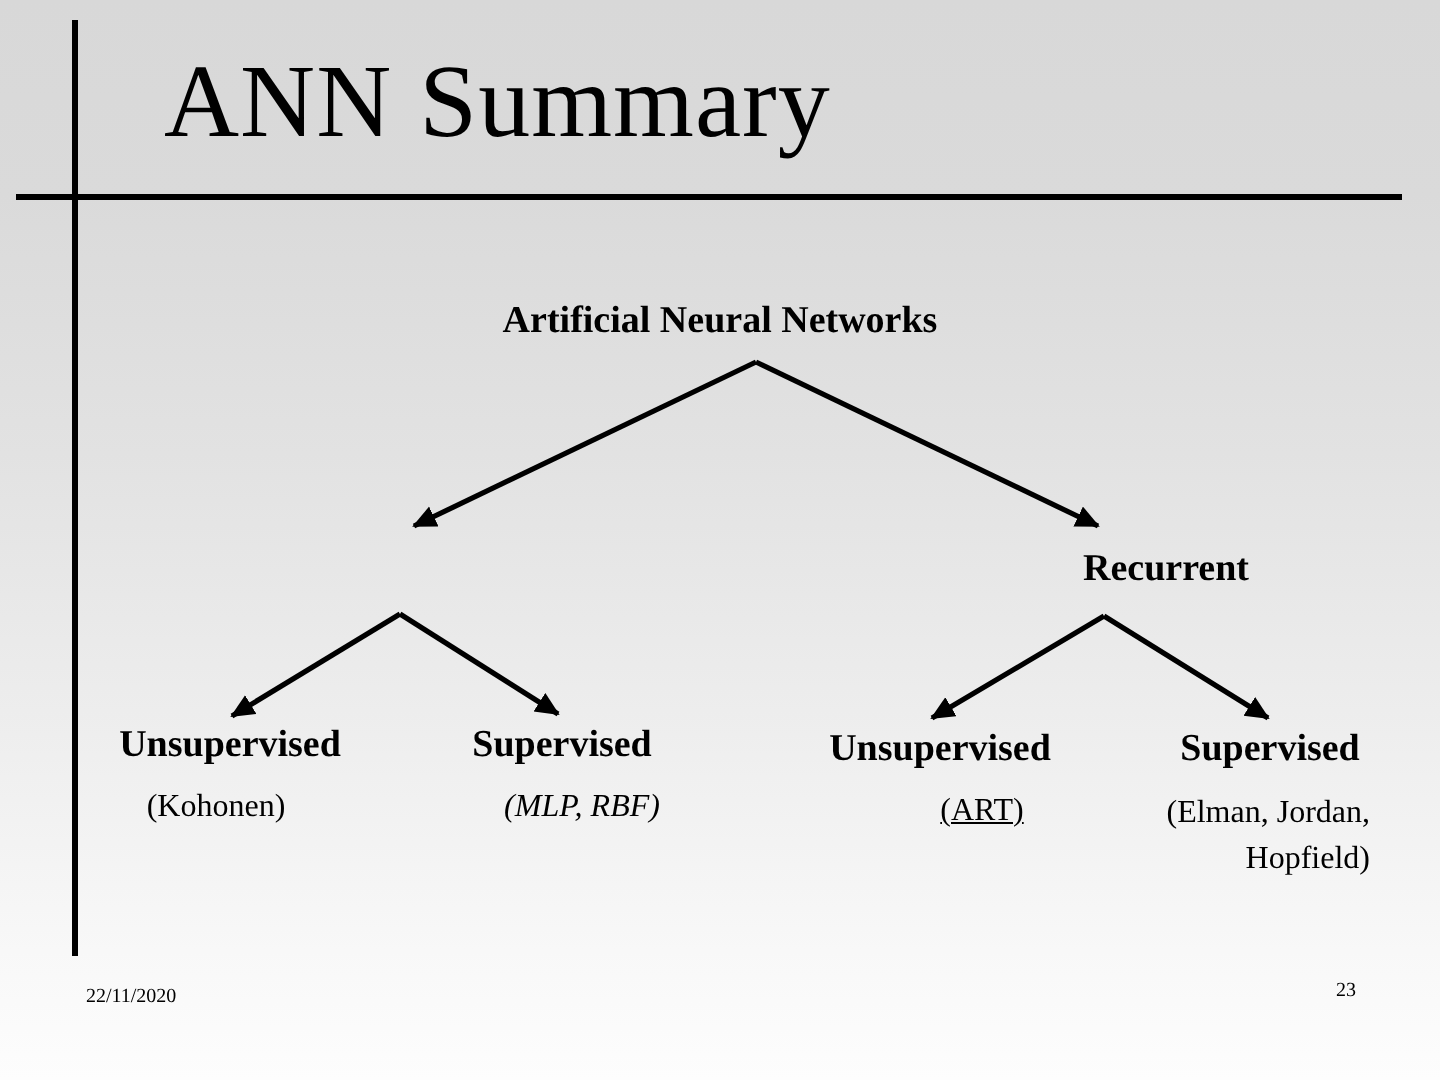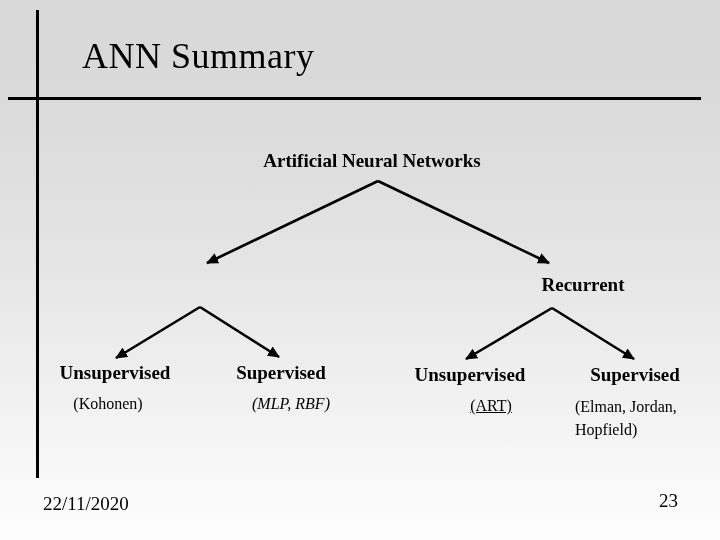--- a/index.html
+++ b/index.html
@@ -25,22 +25,22 @@
     background: var(--line, #000);
   }
   .hline {
     position: absolute;
     left: 8px; top: 97px;
     width: 693px; height: 3px;
     background: var(--line, #000);
   }
   .title {
     position: absolute;
-    left: 82px; top: 36px;
-    font-size: 36px;
+    left: 82px; top: 22px;
+    font-size: 52px;
     line-height: 1.15;
     letter-spacing: 0.5px;
     white-space: nowrap;
   }
   .node {
     position: absolute;
     font-weight: bold;
     font-size: 19px;
     line-height: 1.2;
     white-space: nowrap;
@@ -49,33 +49,33 @@
   .detail {
     position: absolute;
     font-size: 16px;
     line-height: 1.2;
     white-space: nowrap;
     transform: translateX(-50%);
   }
   .detail.wrap {
     transform: none;
     white-space: normal;
-    text-align: left;
+    text-align: right;
     width: 110px;
     line-height: 1.45;
   }
   .arrows {
     position: absolute;
     left: 0; top: 0;
     width: 720px; height: 540px;
     pointer-events: none;
   }
   .footer-item {
     position: absolute;
-    font-size: 19px;
+    font-size: 10px;
     line-height: 1.2;
     white-space: nowrap;
   }
   .footer-date   { left: 43px;  top: 493px; }
   .footer-title  { left: 360px; top: 493px; transform: translateX(-50%); }
   .footer-number { left: 678px; top: 490px; transform: translateX(-100%); }
 </style>
 </head>
 <body>
 
@@ -93,21 +93,21 @@
       </marker>
     </defs>
     <line x1="378" y1="181" x2="207" y2="263" stroke="#000" stroke-width="2.6" marker-end="url(#ah)"></line>
     <line x1="378" y1="181" x2="549" y2="263" stroke="#000" stroke-width="2.6" marker-end="url(#ah)"></line>
     <line x1="200" y1="307" x2="116" y2="358" stroke="#000" stroke-width="2.6" marker-end="url(#ah)"></line>
     <line x1="200" y1="307" x2="279" y2="357" stroke="#000" stroke-width="2.6" marker-end="url(#ah)"></line>
     <line x1="552" y1="308" x2="466" y2="359" stroke="#000" stroke-width="2.6" marker-end="url(#ah)"></line>
     <line x1="552" y1="308" x2="634" y2="359" stroke="#000" stroke-width="2.6" marker-end="url(#ah)"></line>
   </svg>
 
-  <div class="node" style="left:360px; top:150px;margin-left:12px;">Artificial Neural Networks</div>
+  <div class="node" style="left:360px; top:150px;">Artificial Neural Networks</div>
 
   <div class="node" style="left:546px; top:274px;margin-left:37px;">Recurrent</div>
 
   <div class="node" style="left:115px; top:362px;">Unsupervised</div>
   <div class="detail" style="left:108px; top:394px;">(Kohonen)</div>
 
   <div class="node" style="left:281px; top:362px;">Supervised</div>
   <div class="detail" style="left:291px; top:394px;font-style:italic;">(MLP, RBF)</div>
 
   <div class="node" style="left:470px; top:364px;">Unsupervised</div>

